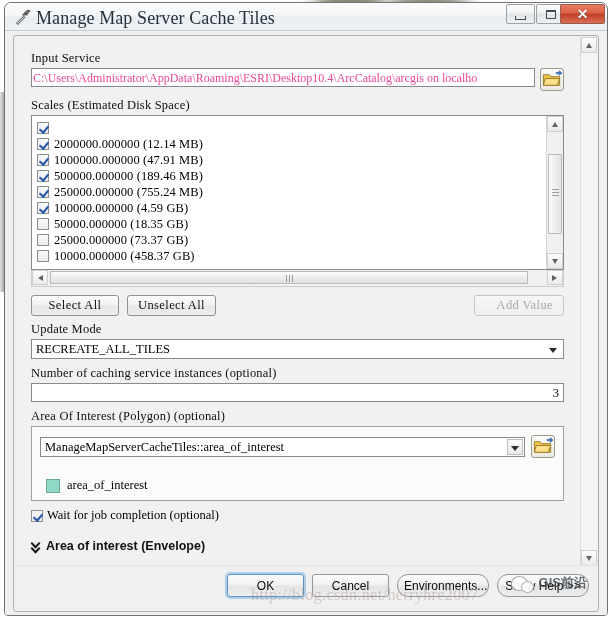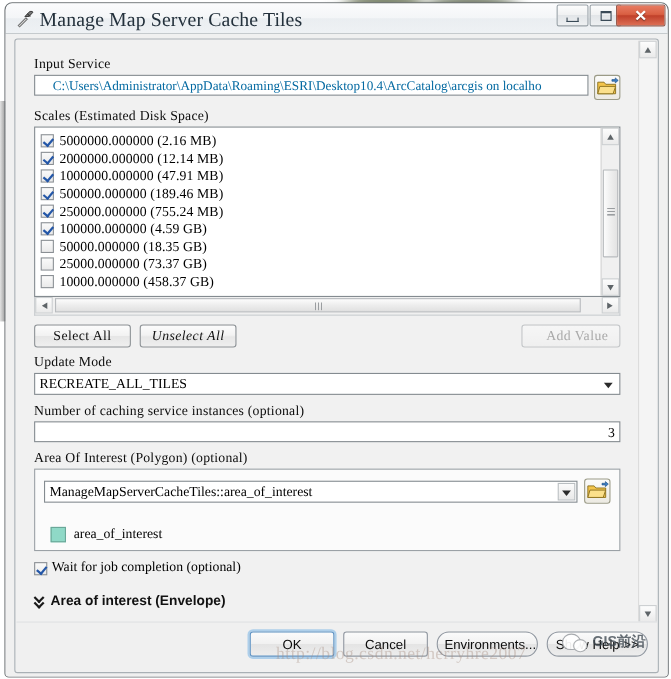--- a/index.html
+++ b/index.html
@@ -169,22 +169,22 @@
     white-space: nowrap;
   }
   .row { margin-bottom: 7px; }
 
   .textbox {
     height: 19px;
     border: 1px solid #848b90;
     background: #fff;
     font-family: "Liberation Serif", serif;
     font-size: 12px;
-    color: #0369a1;
-    padding: 1px 16px;
+    color: #ec4899;
+    padding: 1px 1px;
     box-sizing: border-box;
     line-height: 16px;
     overflow: hidden;
     white-space: nowrap;
     display: block;
     width: 100%;
   }
   .with-browse { display: flex; align-items: flex-start; gap: 5px; }
   .with-browse .textbox { flex: 1 1 auto; }
 
@@ -335,21 +335,21 @@
     color: #111;
     letter-spacing: .4px;
     cursor: default;
     box-sizing: border-box;
   }
   .btn.disabled {
     color: #a9a9a9;
     border-color: #c3c6c8;
     background: linear-gradient(to bottom, #f6f6f6, #efefef);
   }
-  #btn-unselect { margin-left: 8px; font-style: italic; }
+  #btn-unselect { margin-left: 8px; }
   #btn-addvalue { position: absolute; right: 0; padding-left: 22px; }
 
   
   .combo {
     position: relative;
     height: 20px;
     border: 1px solid #848b90;
     background: #fff;
     box-sizing: border-box;
   }
@@ -420,21 +420,21 @@
     width: 14px; height: 14px;
     background: #8fd9c7;
     border: 1px solid #6aa798;
     margin-right: 7px;
     box-sizing: border-box;
   }
 
   
   #waitrow {
     display: flex;
-    align-items: flex-end;
+    align-items: center;
   }
   #waitrow .cbox { margin-right: 4px; }
   #waitrow .lbl { font-family: "Liberation Serif", serif; font-size: 12.5px; }
 
   
   #section-aoi-env {
     display: flex;
     align-items: center;
     margin-top: 16px;
     font-family: "Liberation Sans", sans-serif;
@@ -596,21 +596,20 @@
               </div>
             </div>
           </div>
 
           <div class="row">
             <div class="field-label">Scales (Estimated Disk Space)</div>
             <div id="scales-wrap">
               <div id="scales-list">
                   <div class="scale-item">
                     <span class="cbox checked"></span>
-                    <span class="scale-txt">5000000.000000  (2.16 MB)</span>
                   </div>
                   <div class="scale-item">
                     <span class="cbox checked"></span>
                     <span class="scale-txt">2000000.000000  (12.14 MB)</span>
                   </div>
                   <div class="scale-item">
                     <span class="cbox checked"></span>
                     <span class="scale-txt">1000000.000000  (47.91 MB)</span>
                   </div>
                   <div class="scale-item">

